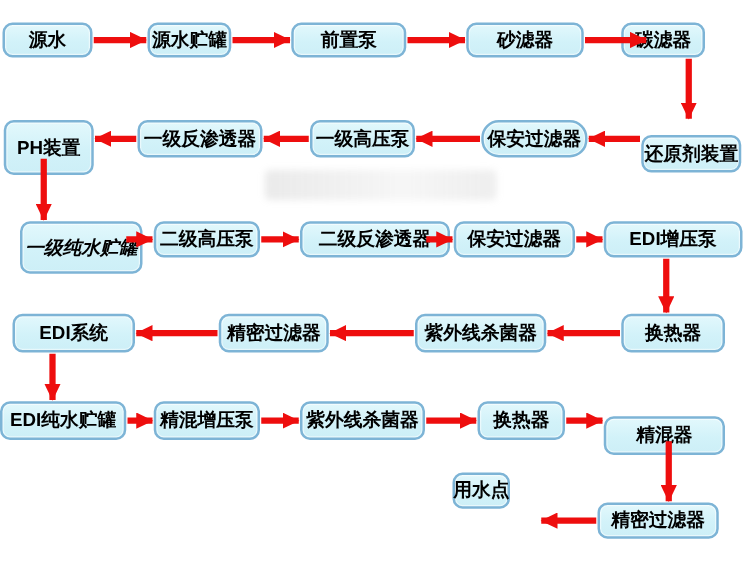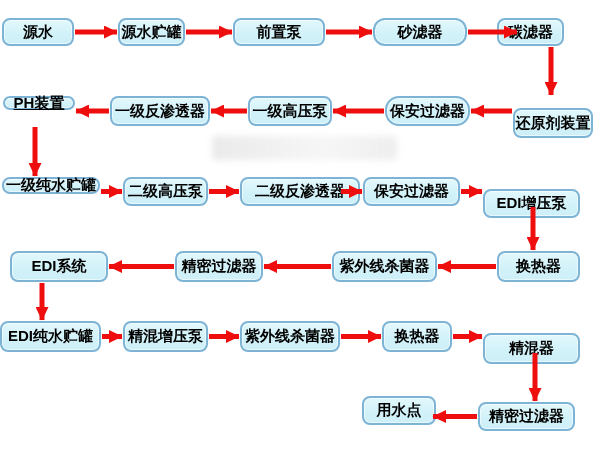--- a/index.html
+++ b/index.html
@@ -49,54 +49,54 @@
   <div id="nodes">
       <div class="node" style="left: 2px; top: 18px; width: 72px; height: 28px;">
         <span>源水</span>
       </div>
       <div class="node" style="left: 118px; top: 18px; width: 67px; height: 28px;">
         <span>源水贮罐</span>
       </div>
       <div class="node" style="left: 233px; top: 18px; width: 92px; height: 28px;">
         <span>前置泵</span>
       </div>
-      <div class="node" style="left: 373px; top: 18px; width: 94px; height: 28px; border-radius: 12px;">
+      <div class="node" style="left: 373px; top: 18px; width: 94px; height: 28px;">
         <span>砂滤器</span>
       </div>
       <div class="node" style="left: 497px; top: 18px; width: 67px; height: 28px;">
         <span>碳滤器</span>
       </div>
-      <div class="node" style="left: 3px; top: 96px; width: 72px; height: 14px; text-decoration: underline;">
+      <div class="node" style="left: 3px; top: 96px; width: 72px; height: 44px;">
         <span>PH装置</span>
       </div>
       <div class="node" style="left: 110px; top: 96px; width: 100px; height: 30px;">
         <span>一级反渗透器</span>
       </div>
       <div class="node" style="left: 248px; top: 96px; width: 84px; height: 30px;">
         <span>一级高压泵</span>
       </div>
       <div class="node" style="left: 385px; top: 96px; width: 85px; height: 30px; border-radius: 14px;">
         <span>保安过滤器</span>
       </div>
       <div class="node" style="left: 513px; top: 108px; width: 80px; height: 30px;">
         <span>还原剂装置</span>
       </div>
-      <div class="node" style="left: 2px; top: 177px; width: 98px; height: 17px;">
+      <div class="node" style="left: 16px; top: 177px; width: 98px; height: 42px; font-style: italic;">
         <span>一级纯水贮罐</span>
       </div>
       <div class="node" style="left: 123px; top: 177px; width: 85px; height: 29px;">
         <span>二级高压泵</span>
       </div>
       <div class="node" style="left: 240px; top: 177px; width: 120px; height: 29px;">
         <span>二级反渗透器</span>
       </div>
       <div class="node" style="left: 363px; top: 177px; width: 97px; height: 29px;">
         <span>保安过滤器</span>
       </div>
-      <div class="node" style="left: 483px; top: 189px; width: 97px; height: 29px;">
+      <div class="node" style="left: 483px; top: 177px; width: 111px; height: 29px;">
         <span>EDI增压泵</span>
       </div>
       <div class="node" style="left: 10px; top: 251px; width: 98px; height: 31px;">
         <span>EDI系统</span>
       </div>
       <div class="node" style="left: 175px; top: 251px; width: 88px; height: 31px;">
         <span>精密过滤器</span>
       </div>
       <div class="node" style="left: 332px; top: 251px; width: 105px; height: 31px;">
         <span>紫外线杀菌器</span>
@@ -112,21 +112,21 @@
       </div>
       <div class="node" style="left: 240px; top: 321px; width: 100px; height: 31px;">
         <span>紫外线杀菌器</span>
       </div>
       <div class="node" style="left: 382px; top: 321px; width: 70px; height: 31px;">
         <span>换热器</span>
       </div>
       <div class="node" style="left: 483px; top: 321px; width: 97px; height: 31px; margin-top: 12px;">
         <span>精混器</span>
       </div>
-      <div class="node" style="left: 362px; top: 396px; width: 74px; height: 29px;">
+      <div class="node" style="left: 362px; top: 378px; width: 46px; height: 29px;">
         <span>用水点</span>
       </div>
       <div class="node" style="left: 478px; top: 402px; width: 97px; height: 29px;">
         <span>精密过滤器</span>
       </div>
     </div>
   <svg id="edge-layer" width="600" height="450" viewBox="0 0 600 450" xmlns="http://www.w3.org/2000/svg">
     <defs>
       <marker id="ah" markerUnits="userSpaceOnUse" markerWidth="14" markerHeight="13" refX="13" refY="6.5" orient="auto">
         <path id="ah-path" d="M0,0 L13.5,6.5 L0,13 Z" fill="#ee0e0e"></path>

